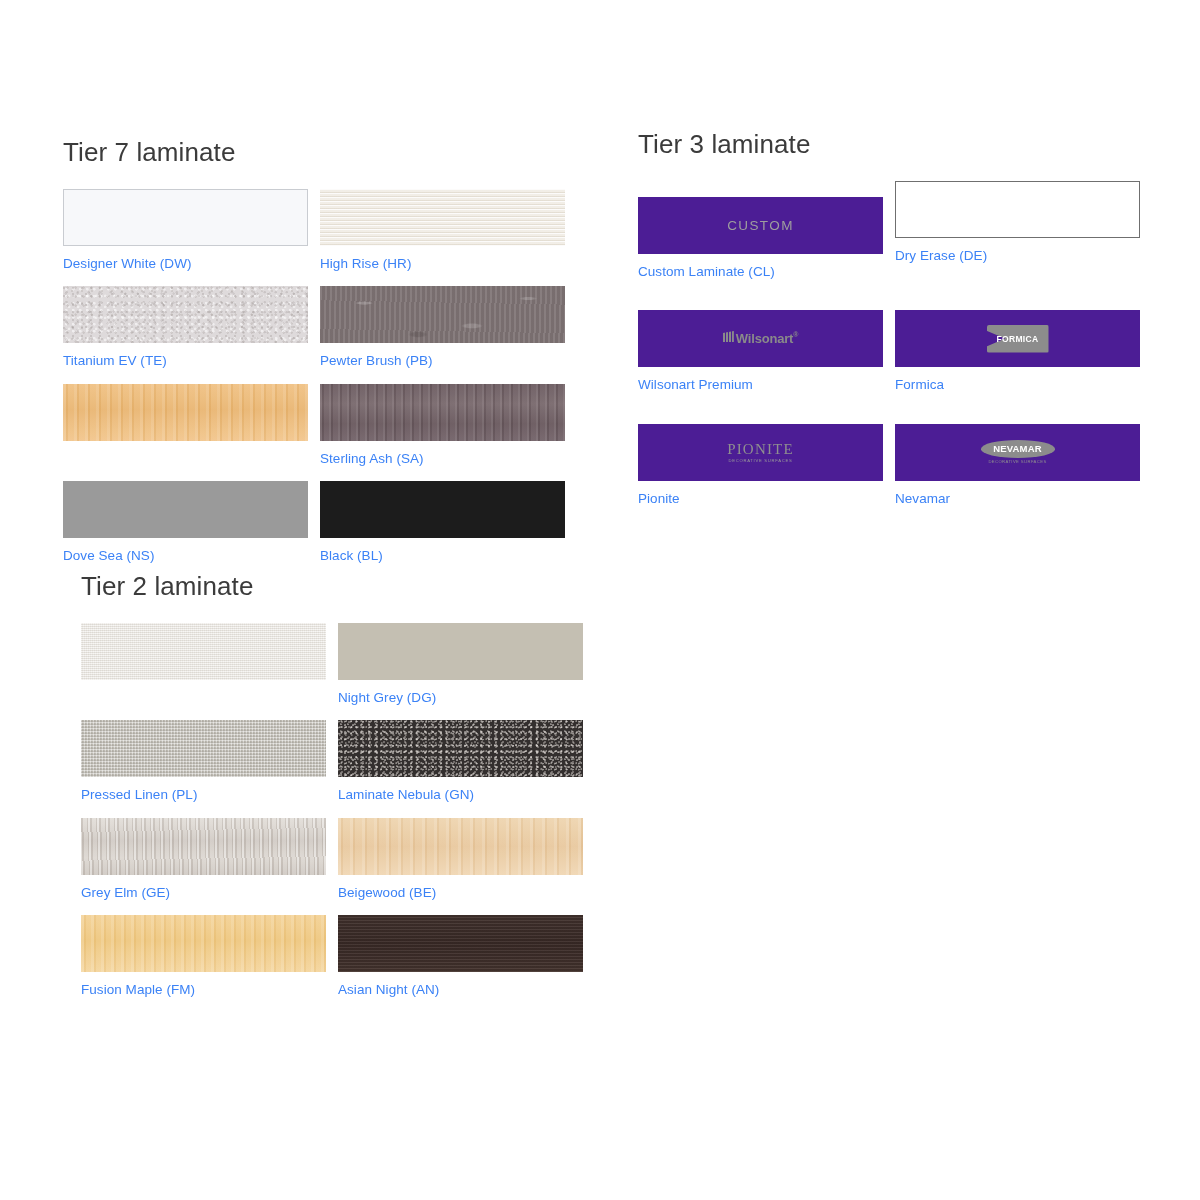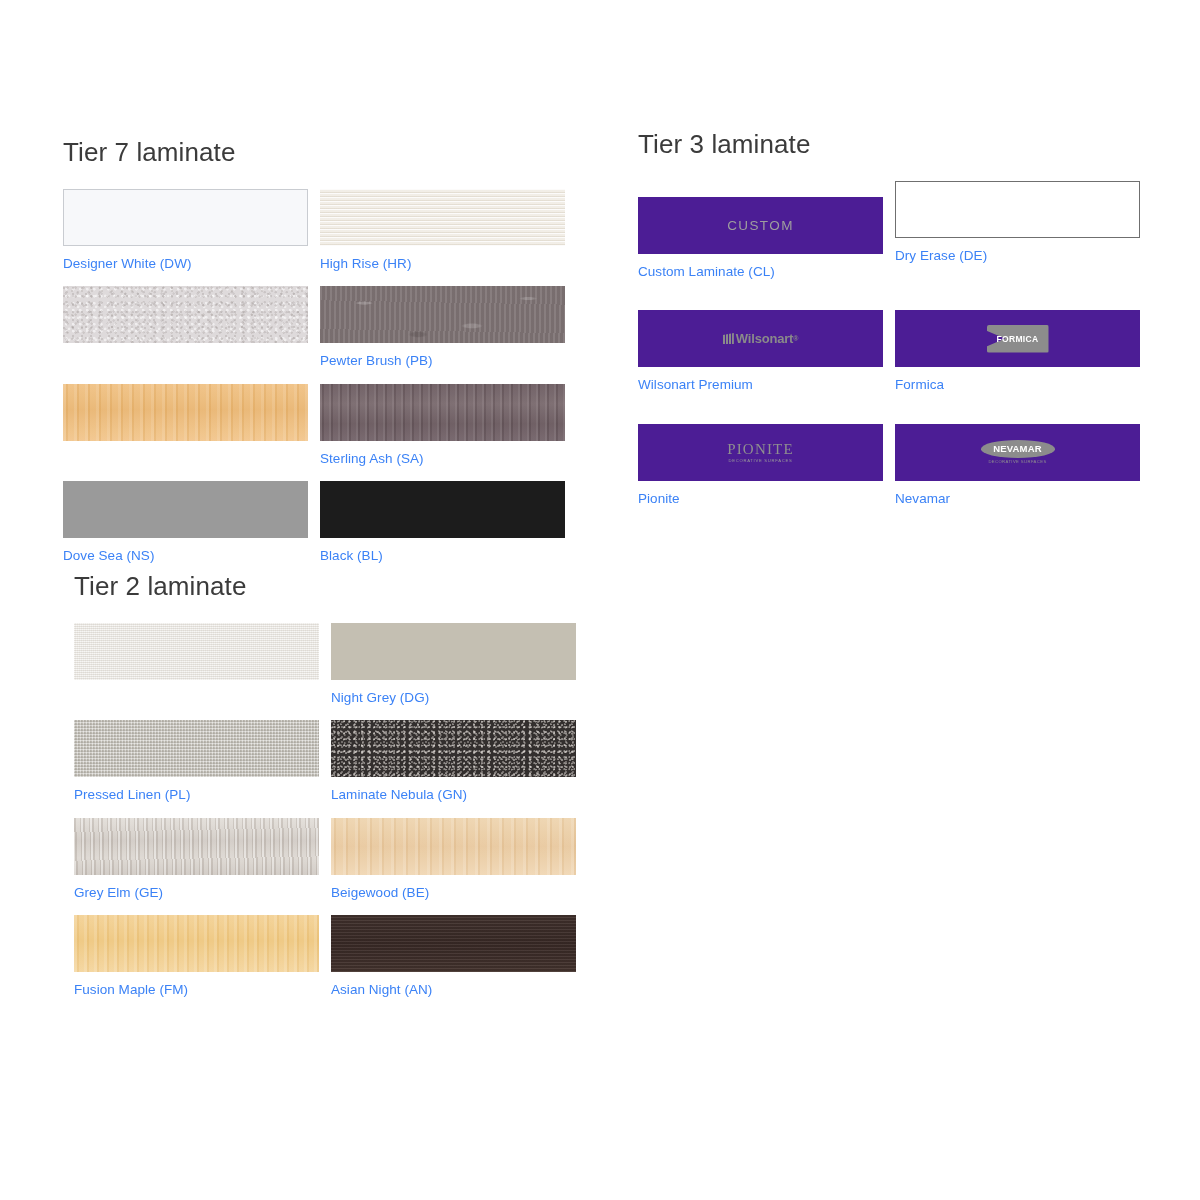--- a/index.html
+++ b/index.html
@@ -21,21 +21,21 @@
     width: 1200px;
     height: 1200px;
   }
 
   
   .col {
     position: absolute;
   }
   .col-left  { left: 63px;  top: 138px; width: 503px; }
   .col-right { left: 638px; top: 130px; width: 503px; }
-  .col-left-2 { left: 74px; top: 572px; width: 503px; }
+  .col-left-2 { left: 81px; top: 572px; width: 503px; }
 
   .section-title {
     font-size: 26px;
     font-weight: 300;
     color: #3b3b3b;
     letter-spacing: .1px;
     margin: 0 0 22px 0;
     line-height: 1.1;
   }
 
@@ -208,21 +208,20 @@
     letter-spacing: 1.4px;
     color: #9e9e9e;
     font-weight: 400;
   }
   .logo-wilsonart {
     font-size: 13px;
     font-weight: 700;
     color: #8a8a8a;
     letter-spacing: -.2px;
     display: flex;
-    align-items: center;
   }
   .wilsonart-mark {
     display: inline-block;
     width: 11px;
     height: 11px;
     margin-right: 2px;
     background:
       linear-gradient(90deg,#8a8a8a 0 2px, transparent 2px 3px,
                       #8a8a8a 3px 5px, transparent 5px 6px,
                       #8a8a8a 6px 8px, transparent 8px 9px,
@@ -315,20 +314,21 @@
         <div class="swatch-label">Designer White (DW)</div>
       </div>
 
       <div class="swatch-cell">
         <div class="swatch-chip tex-high-rise"></div>
         <div class="swatch-label">High Rise (HR)</div>
       </div>
 
       <div class="swatch-cell">
         <div class="swatch-chip tex-titanium-ev"></div>
+        <div class="swatch-label">Titanium EV (TE)</div>
       </div>
 
       <div class="swatch-cell">
         <div class="swatch-chip tex-pewter-brush"></div>
         <div class="swatch-label">Pewter Brush (PB)</div>
       </div>
 
       <div class="swatch-cell">
         <div class="swatch-chip tex-kensington-maple"></div>
       </div>

